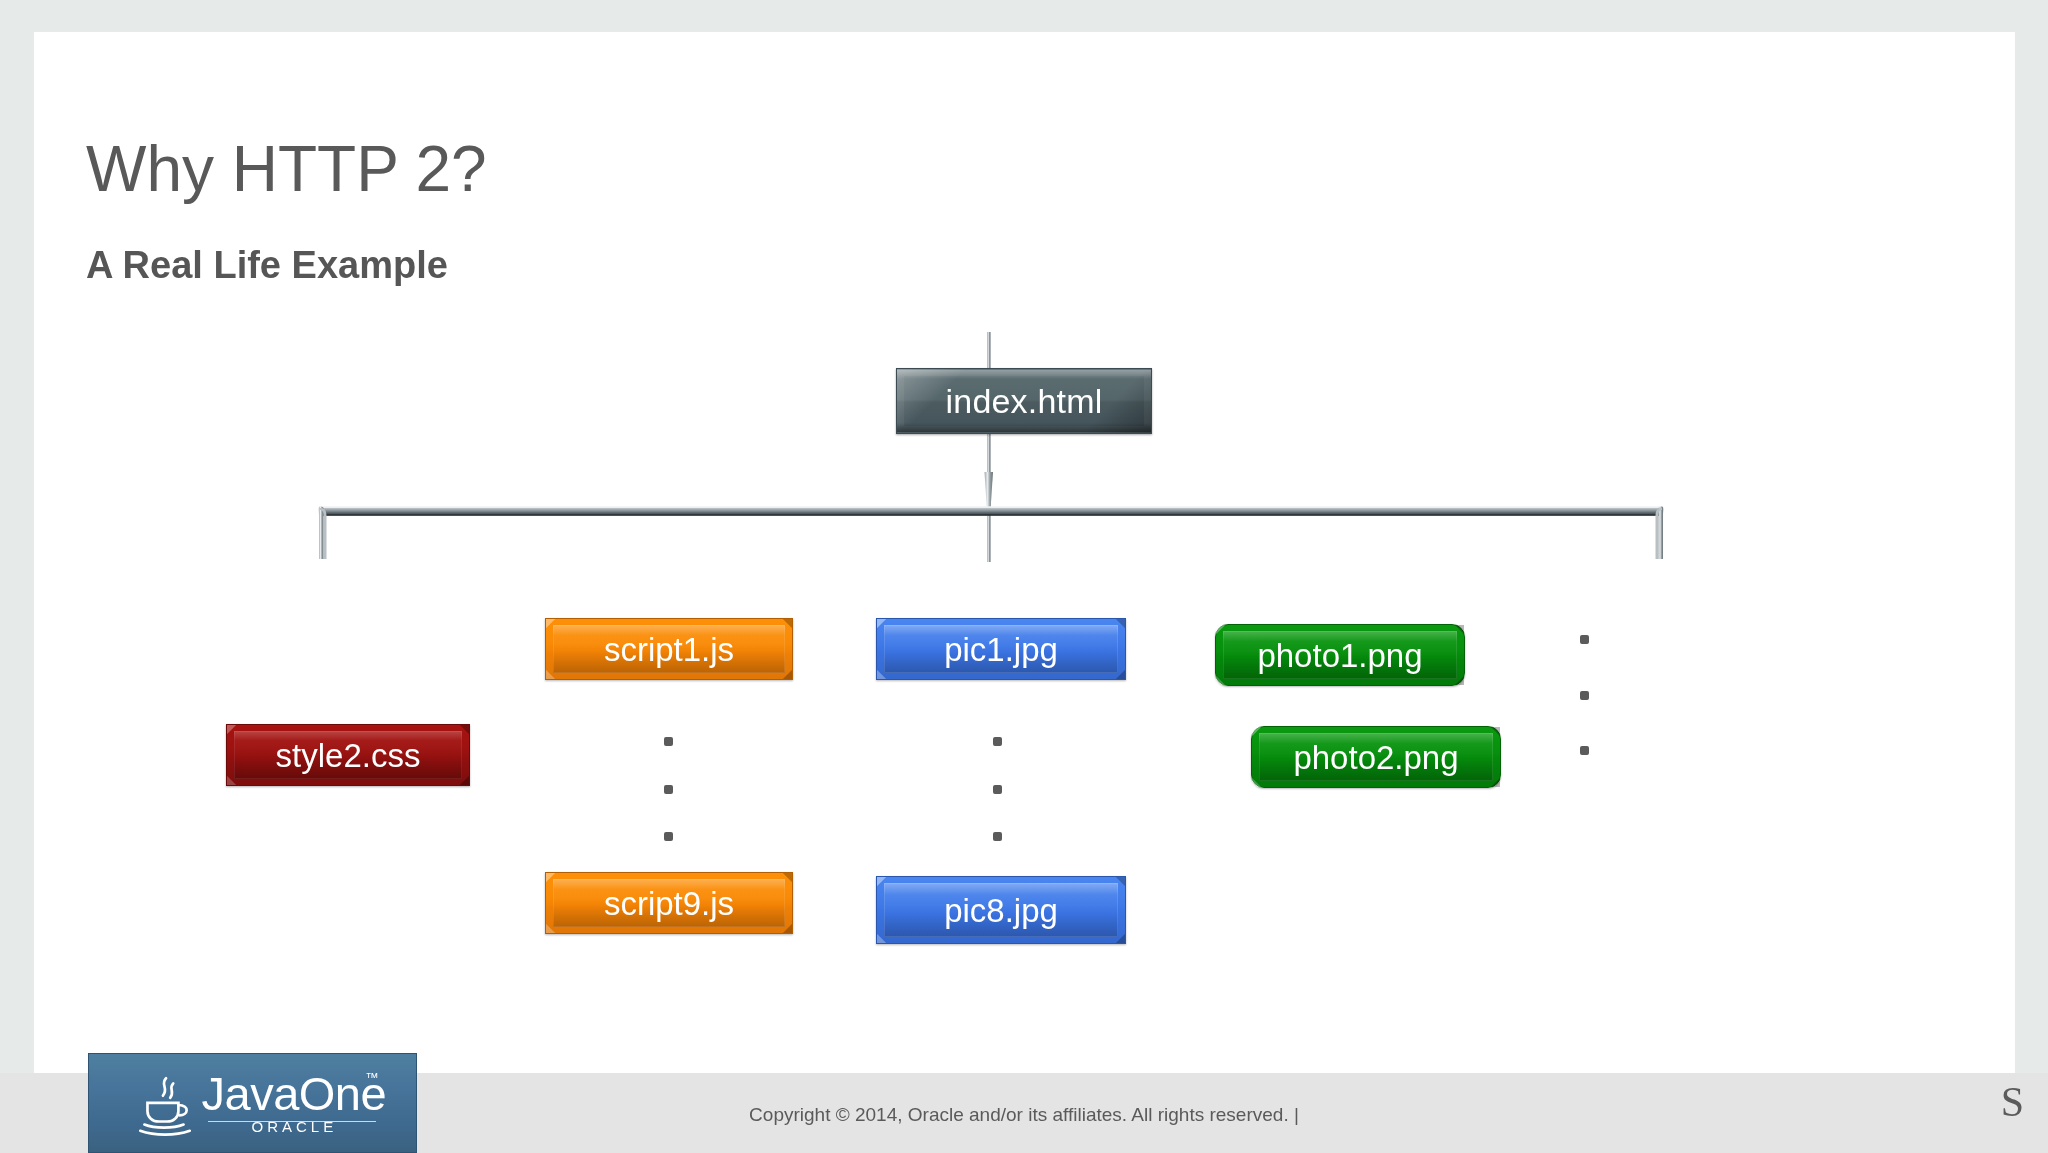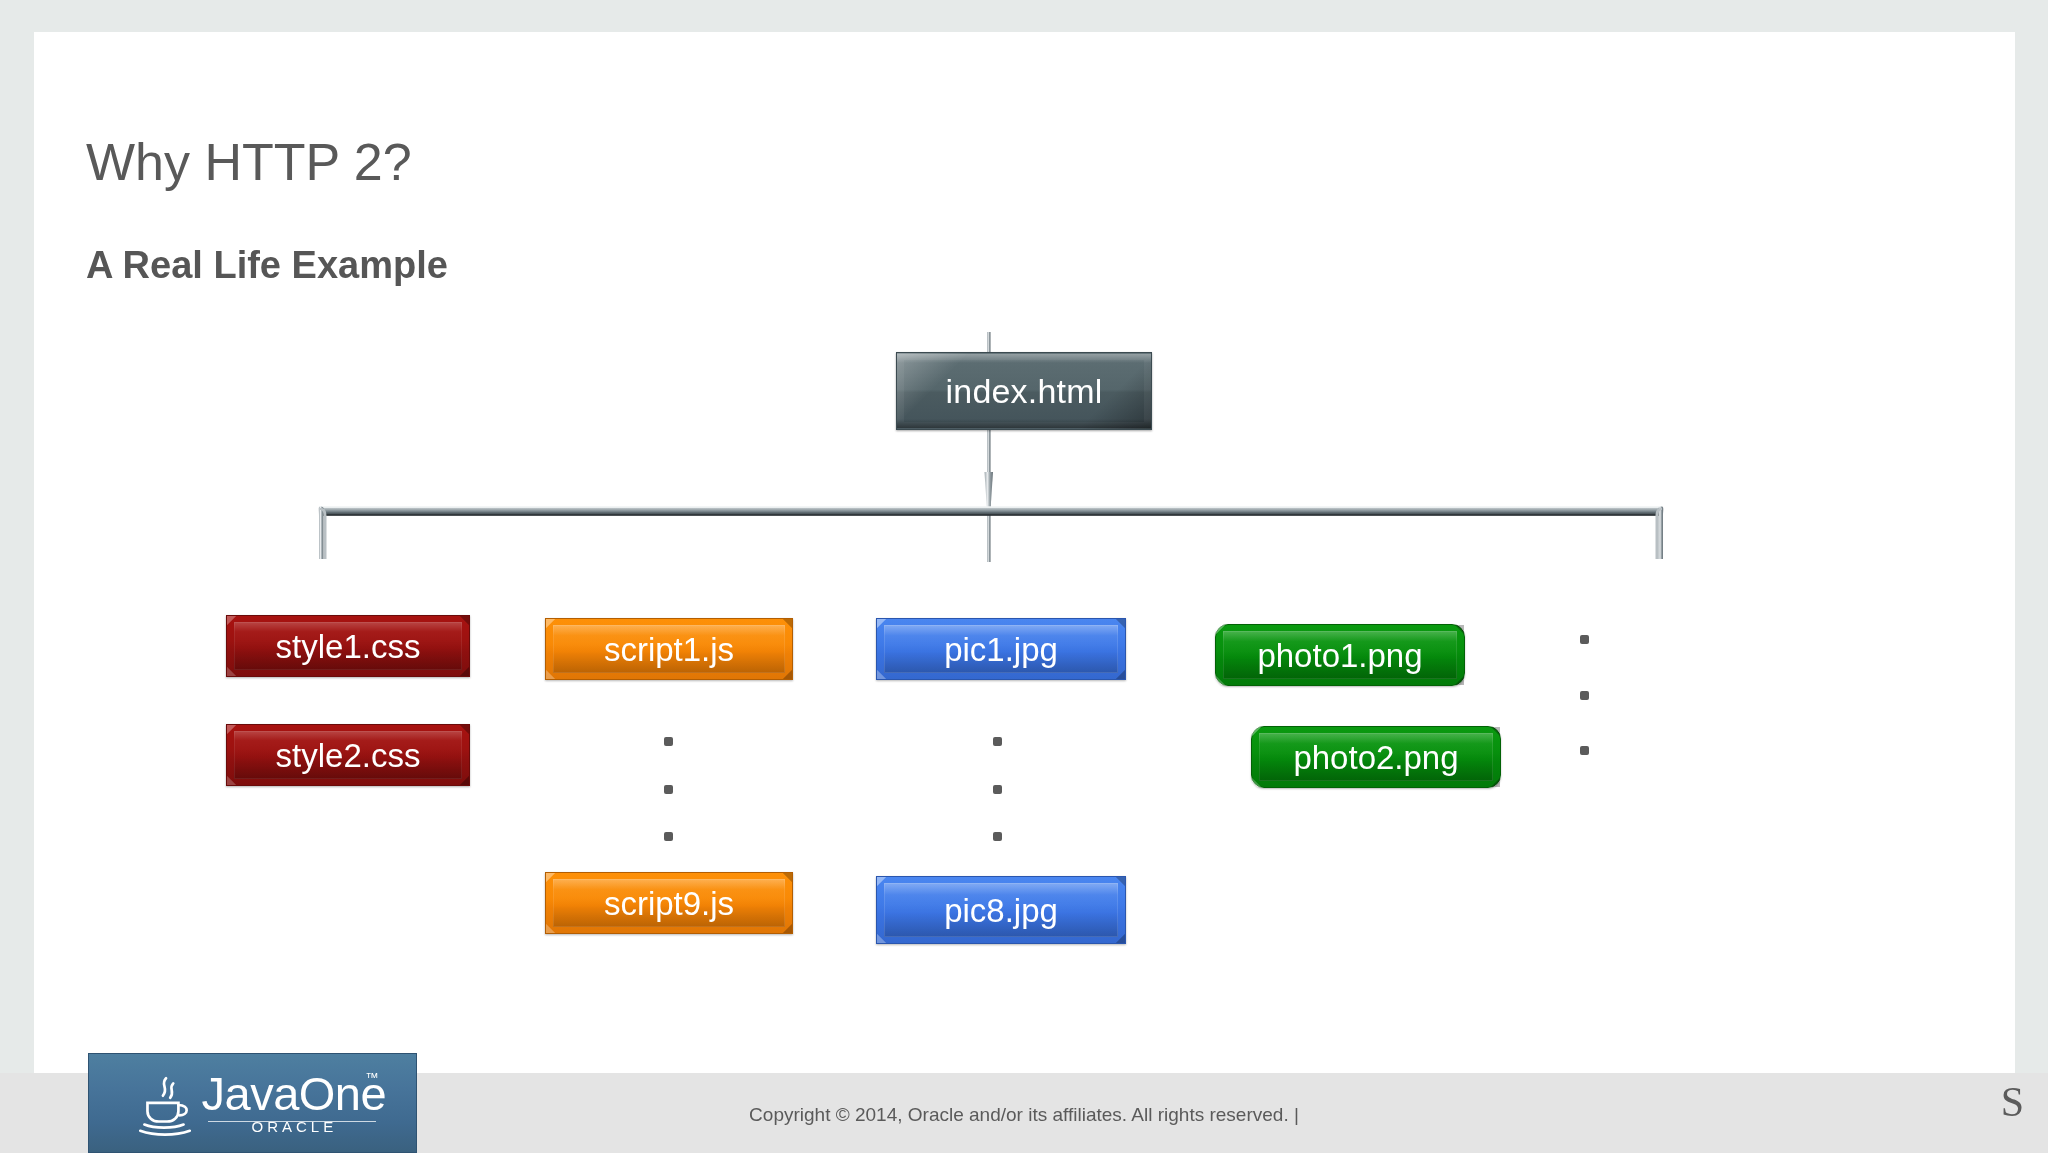--- a/index.html
+++ b/index.html
@@ -30,21 +30,21 @@
     width: 1981px;
     height: 1041px;
     background: #ffffff;
   }
 
   
   #title {
     position: absolute;
     left: 52px;
     top: 100px;
-    font-size: 52px;
+    font-size: 64px;
     font-weight: 400;
     color: #595959;
     letter-spacing: 0px;
     white-space: nowrap;
   }
   #subtitle {
     position: absolute;
     left: 52px;
     top: 212px;
     font-size: 38px;
@@ -353,28 +353,24 @@
                  L 285.0 527 L 285.0 484 C 285.0 478 284 474.5 286 474.5 Z" fill="url(#stemGrad)"></path>
         <path d="M 286 476 C 291.5 476 292.5 479 292.5 485 L 292.5 527 L 289.5 527
                  L 289.5 485 C 289.5 480 289 478 286 478 Z" fill="#b9c0c4"></path>
 
         <path d="M 1628 474.5 C 1623 474.5 1624.5 477 1624.5 484 L 1624.5 527
                  L 1629 527 L 1629 484 C 1629 478 1630 474.5 1628 474.5 Z" fill="url(#stemGrad)"></path>
         <path d="M 1628 476 C 1622.5 476 1621.5 479 1621.5 485 L 1621.5 527 L 1624.5 527
                  L 1624.5 485 C 1624.5 480 1625 478 1628 478 Z" fill="#b9c0c4"></path>
       </svg>
 
-      <div class="node bevel-root" style="left:862px; top:320px; width:256px; height:78px;">
+      <div class="node bevel-root" style="left:862px; top:336px; width:256px; height:66px;">
         <span>index.html</span>
       </div>
 
-      <div class="chip c-red" style="left:192px; top:583px; width:244px; height:62px;">
-        <span class="inner"></span>
-        <span class="lbl">style1.css</span>
-      </div>
       <div class="chip c-red" style="left:192px; top:692px; width:244px; height:62px;">
         <span class="inner"></span>
         <span class="lbl">style2.css</span>
       </div>
 
       <div class="chip c-orange" style="left:511px; top:586px; width:248px; height:62px;">
         <span class="inner"></span>
         <span class="lbl">script1.js</span>
       </div>
       <div class="dots" style="left:630px; top:705px; height:104px; justify-content:space-between;">

